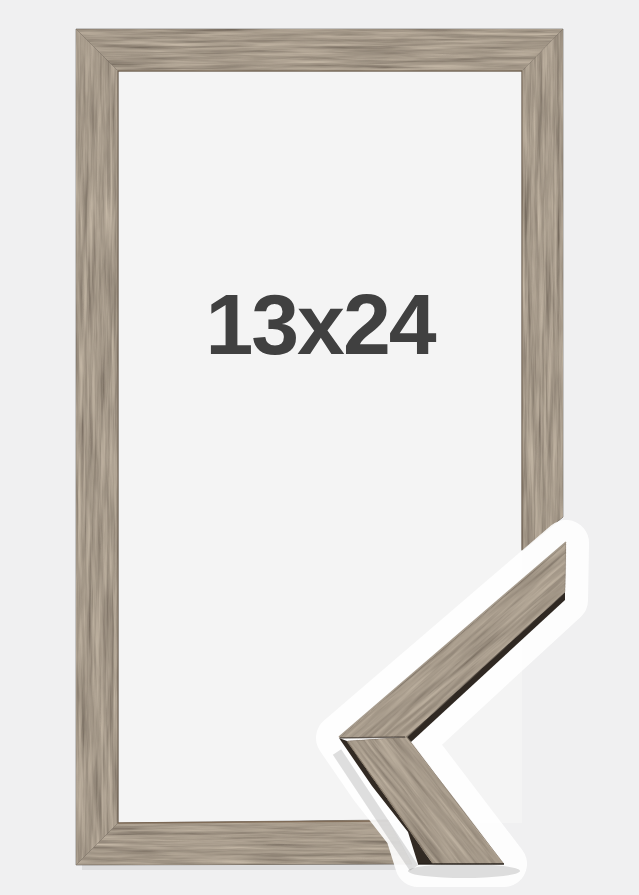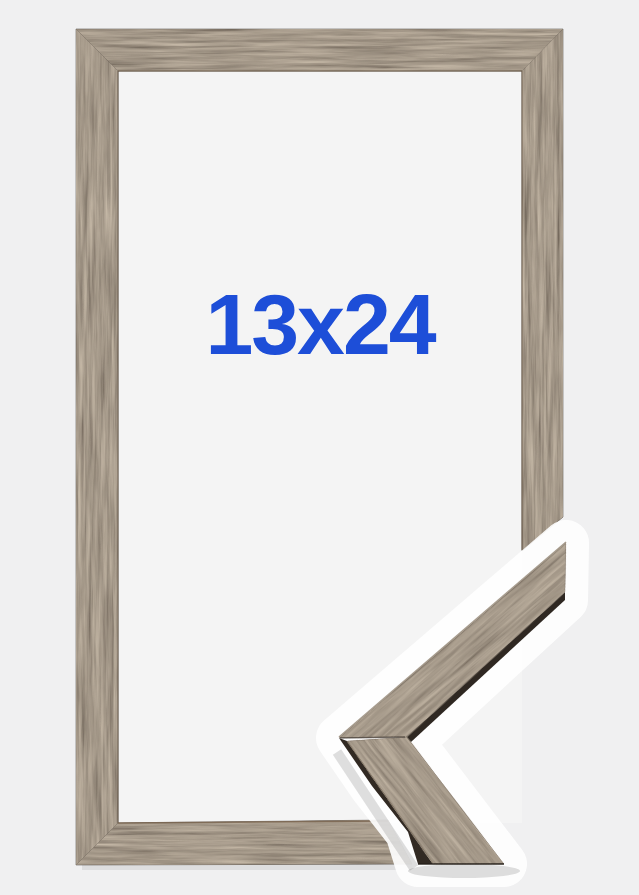--- a/index.html
+++ b/index.html
@@ -12,21 +12,21 @@
   }
   #frame-svg{position:absolute;left:0;top:0;}
   #size-label{
     position:absolute;
     left:320px;top:327px;
     transform:translate(-50%,-54%);
     font-weight:bold;
     font-size:86px;
     line-height:1;
     letter-spacing:-2px;
-    color:#1d4ed8;
+    color:#404040;
     white-space:nowrap;
     user-select:none;
   }
 </style>
 </head>
 <body>
 
 <div id="stage">
 
   <svg id="frame-svg" width="639" height="895" viewBox="0 0 639 895" xmlns="http://www.w3.org/2000/svg">

